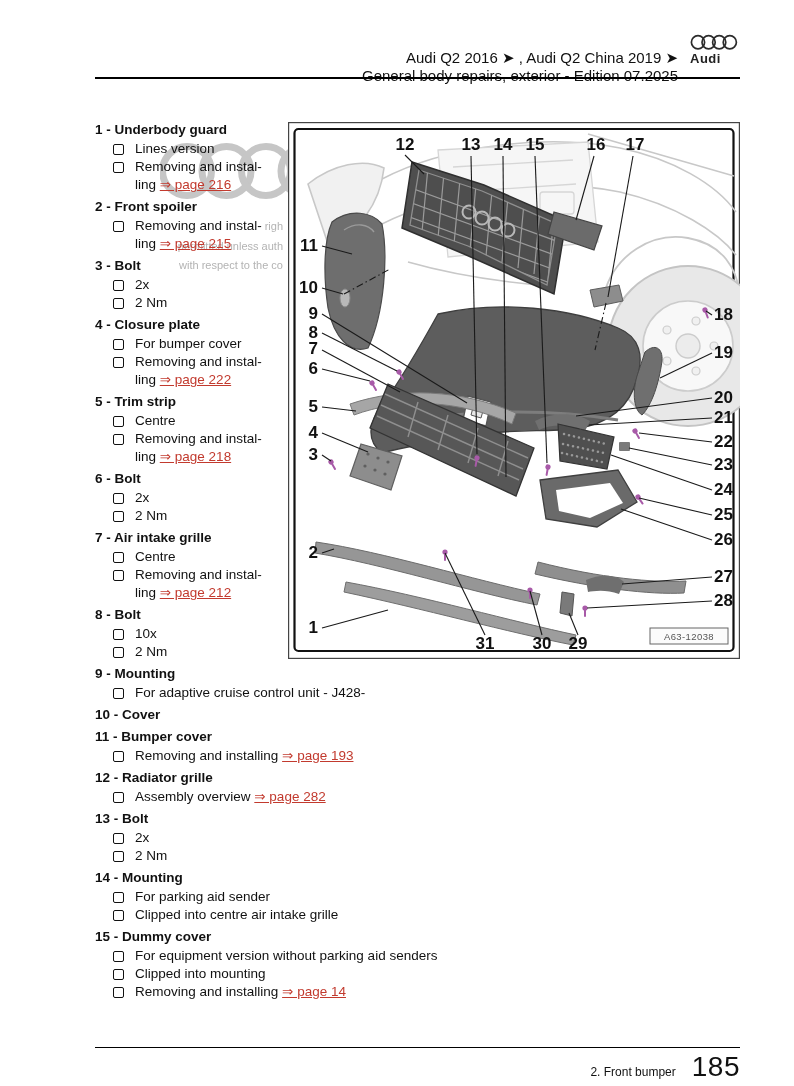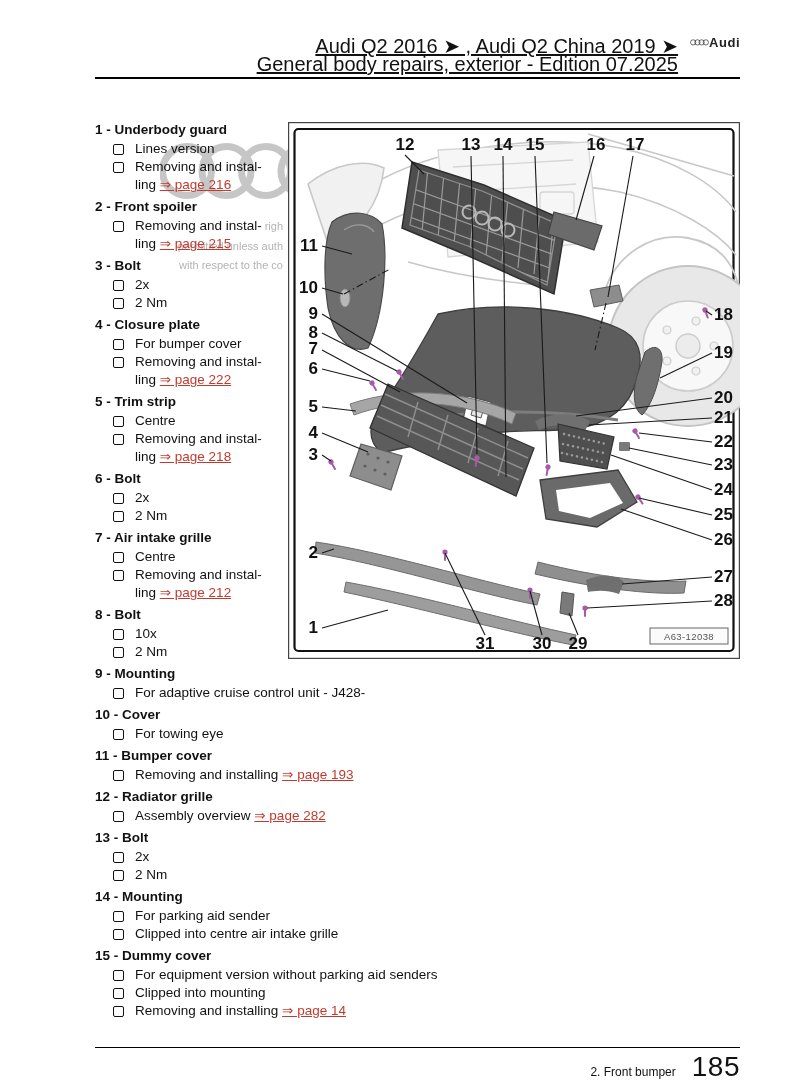--- a/index.html
+++ b/index.html
@@ -2,22 +2,22 @@
 <html style="--link: #c23a2e; --bolt: #a85aa8;"><head>
 <meta charset="utf-8">
 <style>
   html,body{margin:0;padding:0;background:#9c9c9c;}
   .page{position:relative;width:794px;height:1086px;margin:0 auto;background:#fff;
         font-family:"Liberation Sans",sans-serif;color:#111;overflow:hidden;}
 
   
   .header{position:absolute;left:95px;top:34px;width:645px;display:flex;
           justify-content:flex-end;align-items:flex-start;gap:12px;}
-  .header-text{text-align:right;font-size:20px;line-height:18px;margin-top:3px;text-decoration:underline;}
-  .brand{display:flex;align-items:center;width:50px;}
+  .header-text{text-align:right;font-size:15px;line-height:18px;margin-top:15px;}
+  .brand{display:flex;flex-direction:column;width:50px;}
   .brand-word{font-size:13px;font-weight:700;letter-spacing:.5px;color:#222;margin-top:0px;}
   .header-rule{position:absolute;left:95px;top:77px;width:645px;border-top:2px solid #000;}
 
   
   .wm-rings{position:absolute;left:160px;top:140px;z-index:0;}
   .wm-line{position:absolute;right:511px;white-space:nowrap;color:#b3b3b3;
            font-size:11px;z-index:0;}
   .wm-1{top:220px;margin-left:8px;} .wm-2{top:240px;margin-left:32px;} .wm-3{top:259px;}
 
   
@@ -399,24 +399,20 @@
         </div>
         <div class="part">
           <div class="part-heading">9 - Mounting</div>
           <div class="part-item">
             <span class="checkbox"></span>
             <span class="item-text">For adaptive cruise control unit - J428-</span>
           </div>
         </div>
         <div class="part">
           <div class="part-heading">10 - Cover</div>
-          <div class="part-item">
-            <span class="checkbox"></span>
-            <span class="item-text">For towing eye</span>
-          </div>
         </div>
         <div class="part">
           <div class="part-heading">11 - Bumper cover</div>
           <div class="part-item">
             <span class="checkbox"></span>
             <span class="item-text">Removing and installing <a class="page-link">⇒ page 193</a></span>
           </div>
         </div>
         <div class="part">
           <div class="part-heading">12 - Radiator grille</div>

